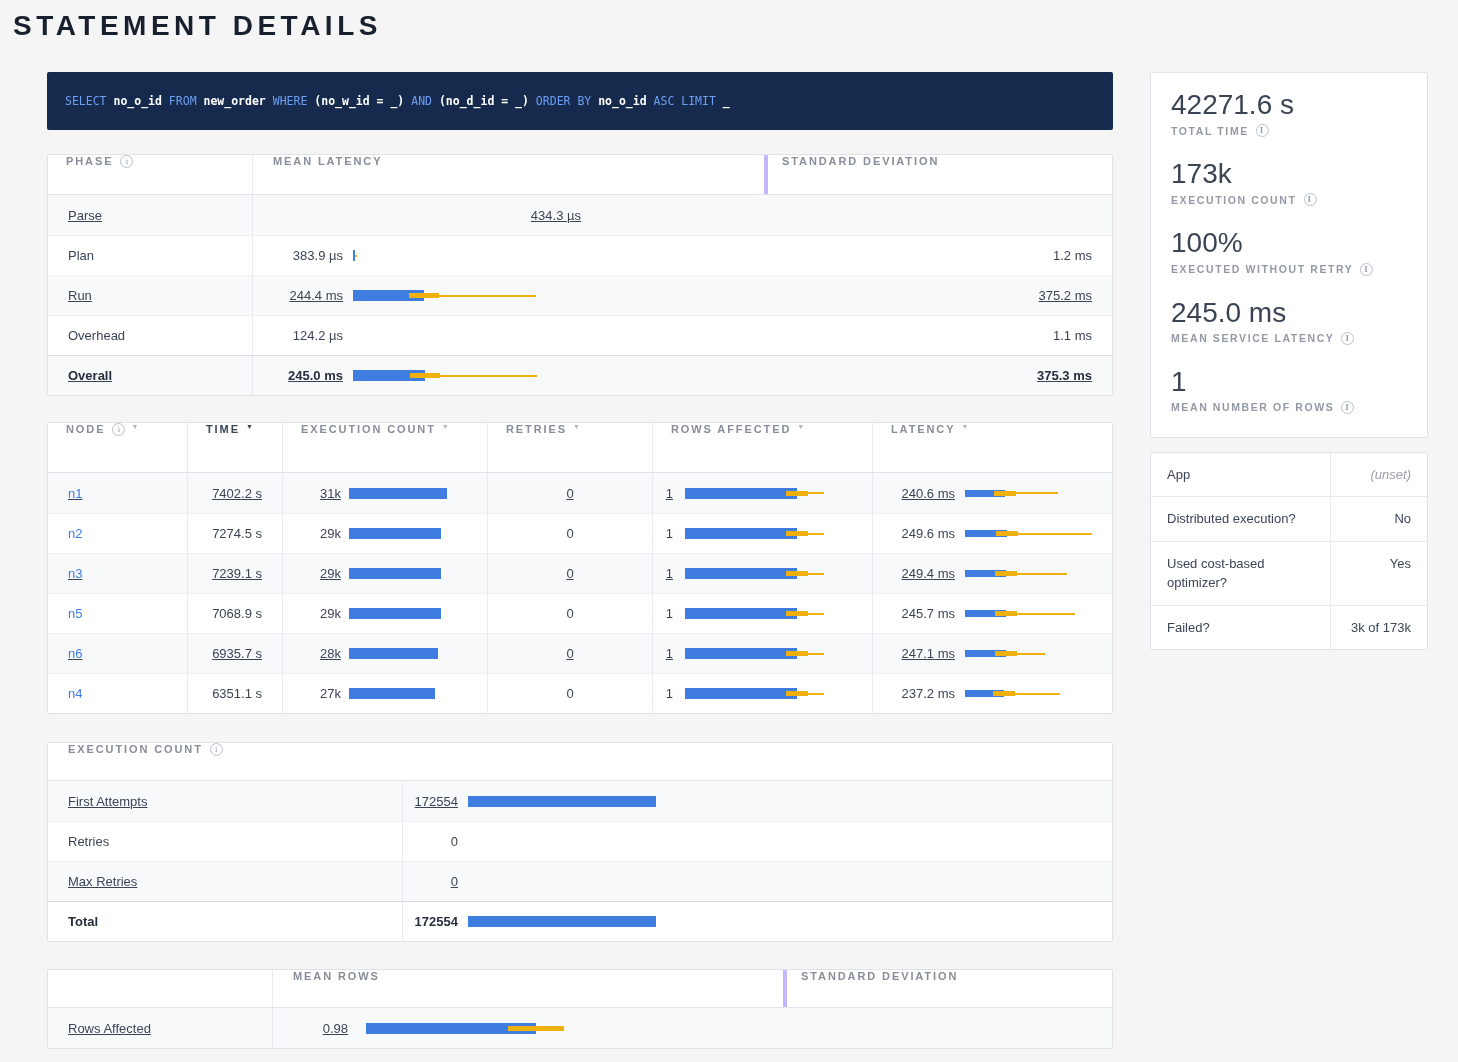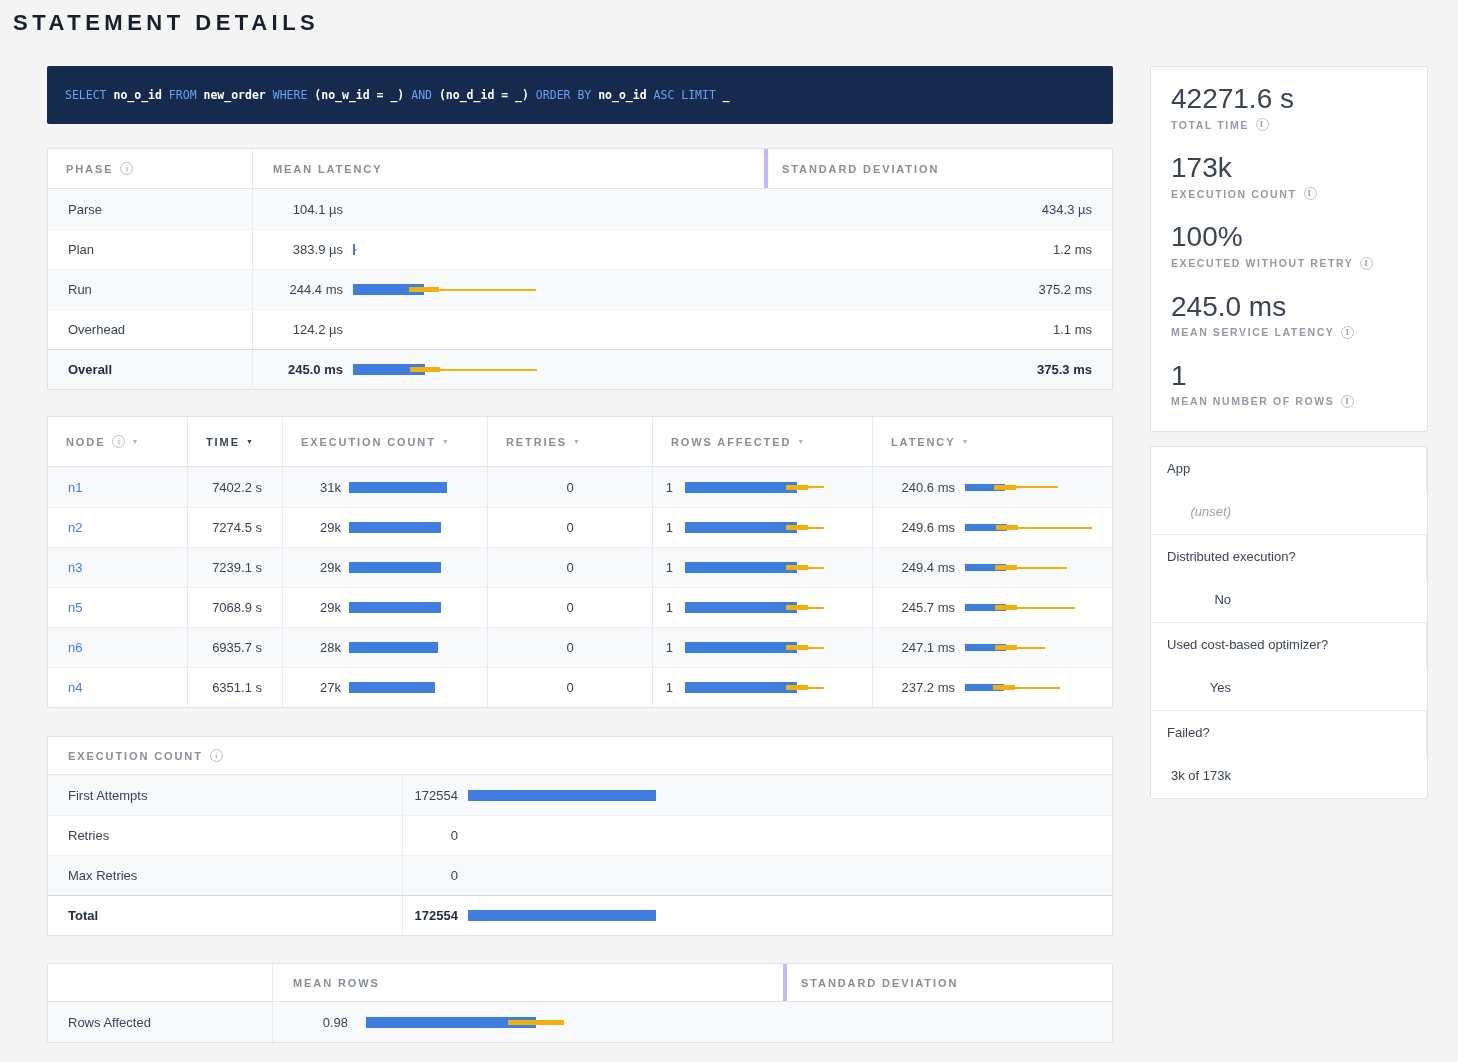--- a/index.html
+++ b/index.html
@@ -1,47 +1,47 @@
 <!DOCTYPE html>
 <html><head>
 <meta charset="utf-8">
 <style>
   *{box-sizing:border-box;margin:0;padding:0;}
   html,body{width:1458px;height:1062px;}
   body{background:#f5f5f6;font-family:"Liberation Sans",sans-serif;color:#3b4455;overflow:hidden;}
 
-  .page-title{font-size:22px;font-weight:700;letter-spacing:4.5px;color:#18202e;margin:10px 0 0 13px;}
+  .page-title{font-size:28px;font-weight:700;letter-spacing:4.5px;color:#18202e;margin:10px 0 0 13px;}
 
   .layout{display:flex;align-items:flex-start;margin-top:30px;padding-left:35px;}
   .main{width:1078px;flex:none;padding-left:12px;}
   .side{width:278px;flex:none;margin-left:37px;}
 
   
   .sql-box{background:#152a4d;height:58px;display:flex;align-items:center;padding:0 18px;margin-bottom:24px;border-radius:2px;}
   .sql{font-family:"DejaVu Sans Mono",monospace;font-size:11.5px;color:#e8ecf5;white-space:pre;}
   .sql .kw{color:#6d9ff3;}
   .sql .id{color:#ffffff;font-weight:700;}
 
   
   .card{background:#ffffff;border:1px solid #dfe2e7;border-radius:2px;}
   .tbl{margin-bottom:0;}
   .t-head{display:flex;align-items:center;height:40px;border-bottom:1px solid #e0e3e8;background:#fff;}
   .t-head.tall{height:50px;}
   .t-head.small{height:38px;}
-  .hcell{display:flex;align-items:center;height:100%;flex:0 0 auto;}
+  .hcell{display:flex;height:100%;flex:0 0 auto;}
   .hlabel{font-size:11px;font-weight:700;color:#878e99;letter-spacing:1.9px;text-transform:uppercase;white-space:nowrap;}
   .sorted .hlabel{color:#3b4455;}
   .sorted .sort::after{color:#3b4455;}
   .hpad{padding-left:18px;}
   .hpad2{padding-left:20px;}
   .hpadsd{padding-left:14px;}
 
   .tbody .trow{display:flex;align-items:center;height:40px;border-top:1px solid #eef0f3;}
   .tbody .trow:first-child{border-top:none;}
-  .trow.alt{background:#f8f9fa;}
+  .trow.alt{background:#f8f9fa;text-decoration:underline;}
   .trow.bold{border-top-color:#d6dade;justify-content:center;}
   .trow.bold .cval{font-weight:700;color:#252e3e;}
   .cell{display:flex;align-items:center;height:100%;flex:0 0 auto;}
   .cval{font-size:13px;color:#3b4455;white-space:nowrap;}
   .right{justify-content:flex-end;}
   .center{justify-content:center;}
   .pl{padding-left:20px;}
   .pr{padding-right:20px;}
   .vb{border-right:1px solid #e7eaee;}
   .vbl{border-left:4px solid #c4b5fd;}
@@ -92,21 +92,21 @@
   .mt26{margin-top:26px;}
   .mt28{margin-top:28px;}
   .mt27{margin-top:27px;}
 
   
   .summary-card{padding:16px 20px 2px 20px;}
   .stat{margin-bottom:21px;}
   .stat-value{font-size:28px;color:#3b4455;line-height:1.15;}
   .stat-label{margin-top:3px;font-size:10.5px;font-weight:700;letter-spacing:1.6px;color:#939aa5;text-transform:uppercase;display:flex;align-items:center;}
   .details-card{margin-top:14px;}
-  .drow{display:flex;border-top:1px solid #e8eaee;flex-direction:column;}
+  .drow{display:flex;border-top:1px solid #e8eaee;}
   .drow:first-child{border-top:none;}
   .dlabel{flex:1;padding:12px 14px 12px 16px;font-size:13px;color:#3b4455;border-right:1px solid #e8eaee;line-height:1.5;}
   .dval{width:96px;padding:12px 16px 12px 8px;text-align:right;font-size:13px;color:#3b4455;line-height:1.5;}
   .dval.muted{color:#9aa0a8;font-style:italic;}
 </style>
 </head>
 <body>
 
 <h1 class="page-title">STATEMENT DETAILS</h1>
 
@@ -129,24 +129,20 @@
         </div>
         <div class="hcell w-psd vbl hpadsd">
           <span class="hlabel">STANDARD DEVIATION</span>
         </div>
       </div>
       <div class="tbody" id="phase-body">
           <div class="trow alt">
             <div class="cell w-phase vb pl">
               <span class="cval">Parse</span>
             </div>
-            <div class="cell w-pmean">
-              <span class="cval val-90">104.1 µs</span>
-              <div class="bar-wrap"></div>
-            </div>
             <div class="cell w-psd right pr">
               <span class="cval">434.3 µs</span>
             </div>
           </div>
           <div class="trow">
             <div class="cell w-phase vb pl">
               <span class="cval">Plan</span>
             </div>
             <div class="cell w-pmean">
               <span class="cval val-90">383.9 µs</span>

